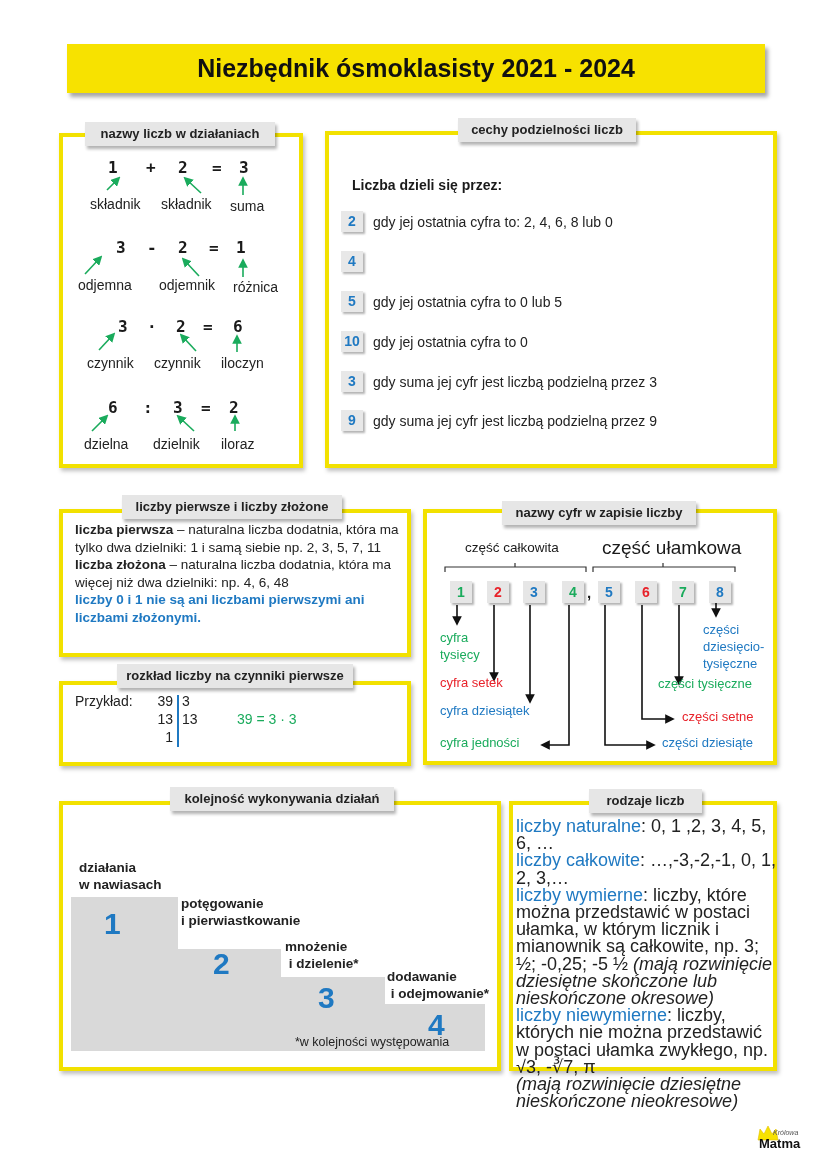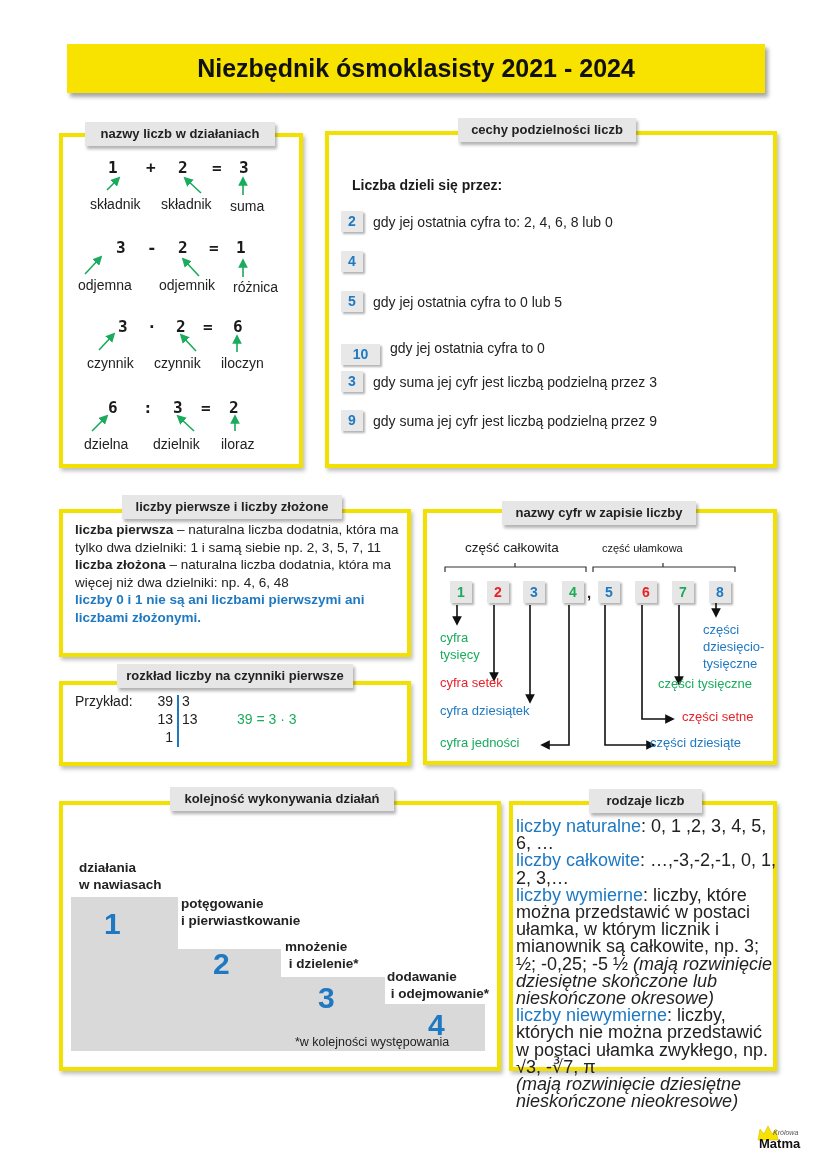--- a/index.html
+++ b/index.html
@@ -25,21 +25,21 @@
   .op-eq { position: absolute; font-family: "DejaVu Sans Mono", monospace; font-weight: bold; font-size: 16px; }
   .op-lbl { position: absolute; font-size: 14px; color: #222; white-space: nowrap; }
 
   
   .div-intro { position: absolute; left: 23px; top: 42px; font-size: 14px; font-weight: bold; }
   .div-row { position: absolute; left: 12px; display: flex; align-items: center; font-size: 14px; color: #222; }
   .div-badge {
     width: 22px; height: 21px; background: #e8e8e8; box-shadow: 2px 2px 2px rgba(0,0,0,0.3);
     color: #1f79c2; font-weight: bold; font-size: 14px; text-align: center; line-height: 21px; margin-right: 10px;
   }
-  .div-badge.wide { width: 39px; margin-top: 13px; }
+  .div-badge.wide { width: 22px; }
 
   
   .txt { position: absolute; font-size: 13.5px; line-height: 17.5px; color: #222; }
   .b { font-weight: bold; }
   .blue { color: #1f79c2; }
   .green { color: #1aab5c; }
   .red { color: #e8222a; }
   .it { font-style: italic; }
 
   
@@ -167,21 +167,21 @@
   <div class="txt" style="left:80px; top:44px; width:30px; text-align:right; font-size:14px;">1</div>
   <div style="position:absolute; left:114px; top:10px; width:2px; height:52px; background:#1f79c2;"></div>
   <div class="txt" style="left:119px; top:8px; font-size:14px;">3</div>
   <div class="txt" style="left:119px; top:26px; font-size:14px;">13</div>
   <div class="txt green" style="left:174px; top:26px; font-size:14px;">39 = 3 · 3</div>
 </div>
 <div class="tab" style="left:117px; top:664px; width:236px;">rozkład liczby na czynniki pierwsze</div>
 
 <div class="panel" style="left:423px; top:509px; width:354px; height:256px;">
   <div class="dig-lbl" style="left:38px; top:27px; font-size:13.5px;">część całkowita</div>
-  <div class="dig-lbl" style="left:175px; top:27px; font-size:11px;">część ułamkowa</div>
+  <div class="dig-lbl" style="left:175px; top:27px; font-size:19px;">część ułamkowa</div>
   <svg width="354" height="256" style="position:absolute; left:-4px; top:-4px;">
     <defs>
         <marker id="ba" markerWidth="6" markerHeight="6" refX="3" refY="3" orient="auto">
           <path d="M0,0 L6,3 L0,6 Z" fill="#111"></path>
         </marker>
       </defs>
     <g stroke="#333" stroke-width="1.2" fill="none">
       <path d="M22,63 L22,58 L163,58 L163,63 M92,58 L92,54"></path>
       <path d="M170,63 L170,58 L312,58 L312,63 M240,58 L240,54"></path>
     </g>
@@ -209,21 +209,21 @@
   <div class="dig-lbl green" style="left:13px; top:117px;">cyfra</div>
   <div class="dig-lbl green" style="left:13px; top:134px;">tysięcy</div>
   <div class="dig-lbl red" style="left:13px; top:162px;">cyfra setek</div>
   <div class="dig-lbl blue" style="left:13px; top:190px;">cyfra dziesiątek</div>
   <div class="dig-lbl green" style="left:13px; top:222px;">cyfra jedności</div>
   <div class="dig-lbl blue" style="left:276px; top:109px;">części</div>
   <div class="dig-lbl blue" style="left:276px; top:126px;">dziesięcio-</div>
   <div class="dig-lbl blue" style="left:276px; top:143px;">tysięczne</div>
   <div class="dig-lbl green" style="left:231px; top:163px;">części tysięczne</div>
   <div class="dig-lbl red" style="left:255px; top:196px;">części setne</div>
-  <div class="dig-lbl blue" style="left:223px; top:222px;">części dziesiąte</div>
+  <div class="dig-lbl blue" style="left:235px; top:222px;">części dziesiąte</div>
 </div>
 <div class="tab" style="left:502px; top:501px; width:194px;">nazwy cyfr w zapisie liczby</div>
 
 <div class="panel" style="left:59px; top:801px; width:442px; height:270px;">
   <div class="step" style="left:8px; top:92px; width:107px; height:154px;"></div>
   <div class="step" style="left:115px; top:144px; width:103px; height:102px;"></div>
   <div class="step" style="left:218px; top:172px; width:104px; height:74px;"></div>
   <div class="step" style="left:322px; top:199px; width:100px; height:47px;"></div>
 
   <div class="step-lbl" style="left:16px; top:54px; background:transparent;">

